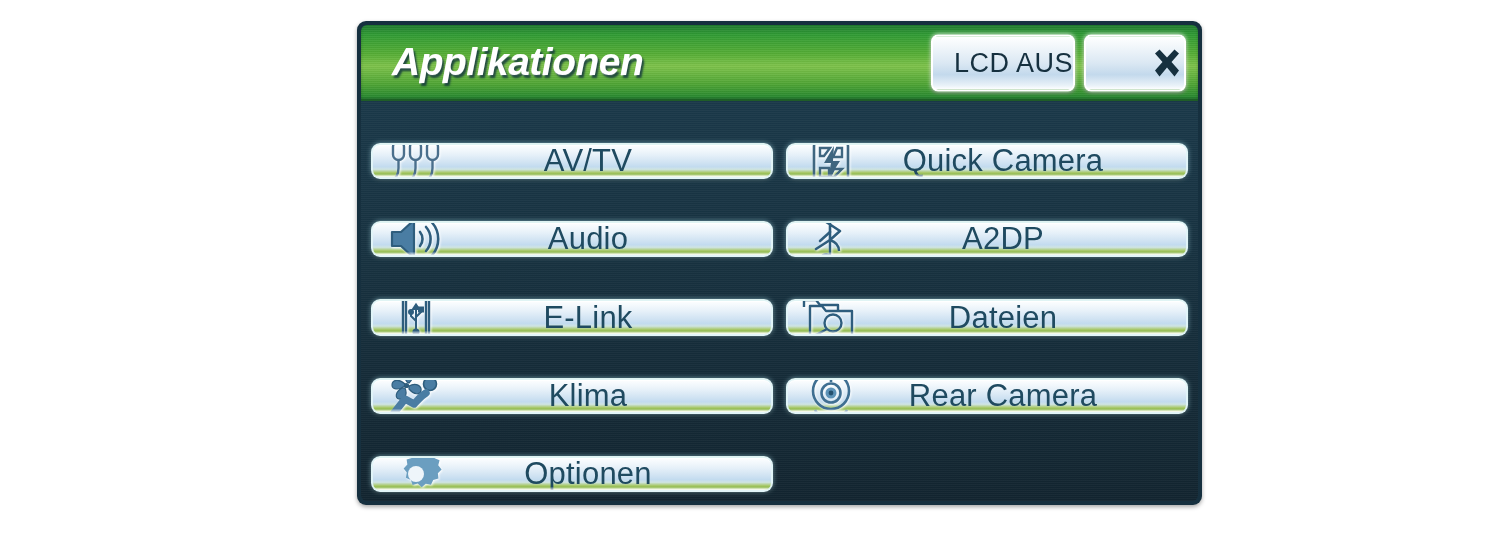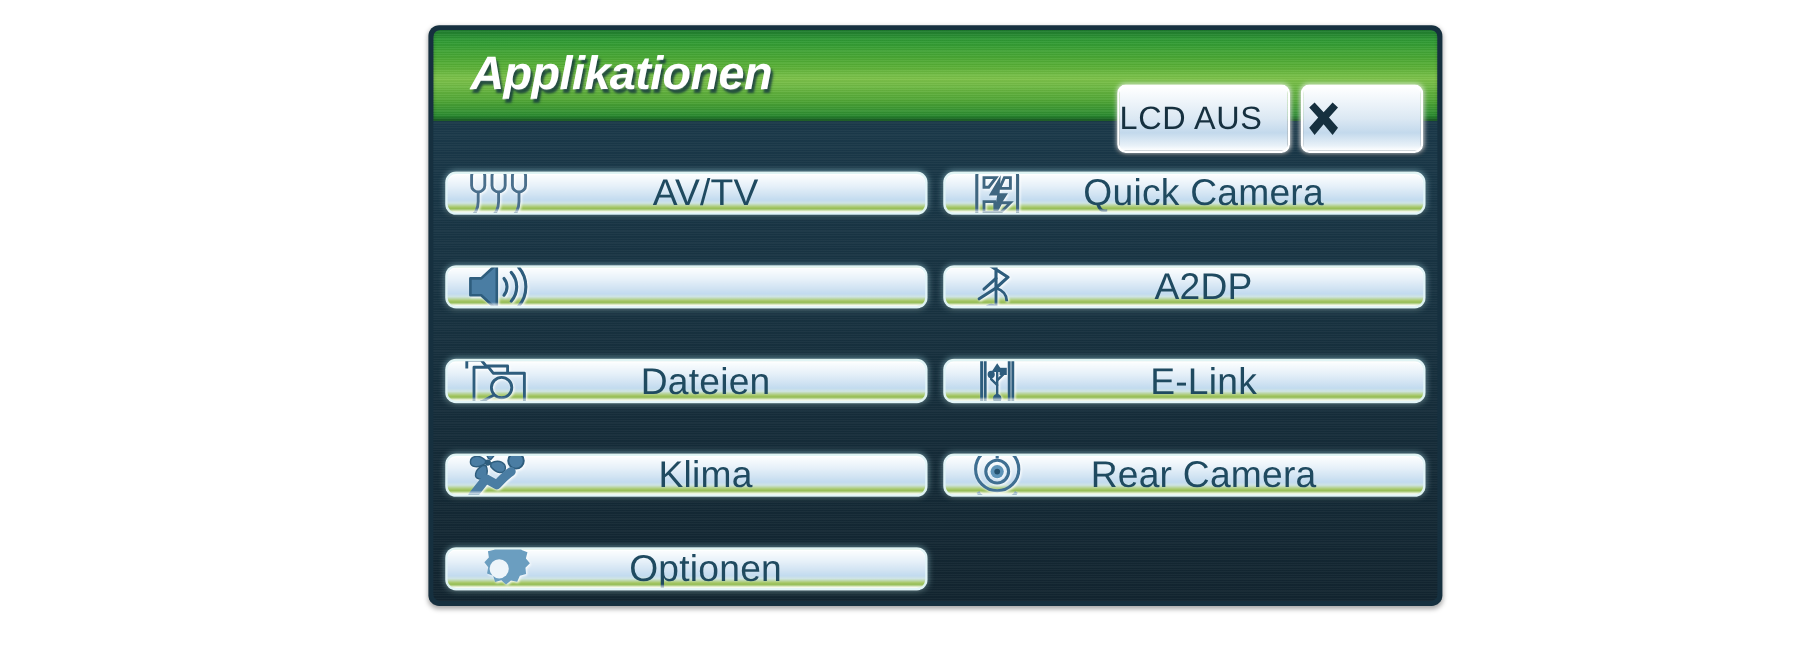--- a/index.html
+++ b/index.html
@@ -52,23 +52,22 @@
     white-space:nowrap;
   }
 
   .hdr-btn{
     position:absolute;
     top:50%; transform:translateY(-50%);
     background:linear-gradient(180deg,#ffffff 0%,#f2f7fb 18%,#dbe8f3 50%,#c3d9ec 72%,#e8f1f8 92%,#ffffff 100%);
     border:2px solid #ffffff;
     border-radius:7px;
     box-shadow:0 0 4px rgba(255,255,255,.85), 0 2px 3px rgba(0,0,0,.3), inset 0 1px 0 rgba(255,255,255,.9);
-    display:flex; align-items:center; justify-content:flex-start;
+    display:flex; align-items:center; justify-content:flex-end;
     cursor:pointer;
-    margin-top:36px;
   }
   #lcd-off-button{ right:123px; width:140px; height:53px; }
   #lcd-off-label{
     font-size:27px; color:#16303f; letter-spacing:.5px;
     white-space:nowrap;
   }
   #close-button{ right:12px; width:98px; height:53px; }
   #close-icon{ width:34px; height:34px; display:block; }
 
   
@@ -208,53 +207,39 @@
         <span class="btn-icon">
           <svg width="54" height="46" viewBox="0 0 54 46">
             <path d="M3 16 h9 L25 4 v38 L12 30 H3 z" fill="#4a7da3" stroke="#2e5d7d" stroke-width="2.2" stroke-linejoin="round"></path>
             <g fill="none" stroke="#2e5d7d" stroke-width="2.6" stroke-linecap="round">
               <path d="M31 16 a11 11 0 0 1 0 14"></path>
               <path d="M37 11 a18 18 0 0 1 0 24"></path>
               <path d="M43 6.5 a25 25 0 0 1 0 33"></path>
             </g>
           </svg>
         </span>
+        <span class="btn-label">Audio</span>
       </div>
 
       <div class="app-button">
         <span class="btn-icon">
           <svg width="50" height="52" viewBox="0 0 50 52">
             <g fill="none" stroke="#2e5d7d" stroke-width="2.6" stroke-linejoin="round" stroke-linecap="round">
               <path d="M24 3 L24 27 L34 18 L14 5"></path>
               <path d="M14 28 L24 19"></path>
               <path d="M10 36 L24 27"></path>
             </g>
             <g fill="none" stroke="#2e5d7d" stroke-width="2.4">
               <path d="M24 27 v16"></path>
               <path d="M24 27 c6 2 9 6 9 11"></path>
             </g>
             <ellipse cx="19.5" cy="44.5" rx="5.5" ry="4.3" fill="#2e5d7d" transform="rotate(-14 19.5 44.5)"></ellipse>
           </svg>
         </span>
         <span class="btn-label">A2DP</span>
-      </div>
-
-      <div class="app-button">
-        <span class="btn-icon">
-          <svg width="58" height="46" viewBox="0 0 58 46">
-            <g fill="none" stroke="#2e5d7d" stroke-width="2.4" stroke-linejoin="round">
-              <path d="M2 12 V5 h12 l4 5 h18 v6"></path>
-              <path d="M8 18 V11 h12 l4 5 h26 v26 H8 z"></path>
-              <circle cx="31" cy="28" r="8.5"></circle>
-              <path d="M25 34 L14 40"></path>
-              <path d="M13 40 h6"></path>
-            </g>
-          </svg>
-        </span>
-        <span class="btn-label">Dateien</span>
       </div>
 
       <div class="app-button">
         <span class="btn-icon">
           <svg width="36" height="54" viewBox="0 0 36 54">
             <g fill="none" stroke="#2e5d7d" stroke-width="2.4">
               <rect x="5" y="2" width="26" height="50" rx="5"></rect>
               <path d="M8 8 h20 v38 H8 z"></path>
               <path d="M14 5 h8" stroke-linecap="round"></path>
             </g>
@@ -267,20 +252,35 @@
               <rect x="21" y="16.5" width="4" height="4" fill="#2e5d7d"></rect>
               <circle cx="18" cy="41" r="2.6" fill="#2e5d7d"></circle>
             </g>
           </svg>
         </span>
         <span class="btn-label">E-Link</span>
       </div>
 
       <div class="app-button">
         <span class="btn-icon">
+          <svg width="58" height="46" viewBox="0 0 58 46">
+            <g fill="none" stroke="#2e5d7d" stroke-width="2.4" stroke-linejoin="round">
+              <path d="M2 12 V5 h12 l4 5 h18 v6"></path>
+              <path d="M8 18 V11 h12 l4 5 h26 v26 H8 z"></path>
+              <circle cx="31" cy="28" r="8.5"></circle>
+              <path d="M25 34 L14 40"></path>
+              <path d="M13 40 h6"></path>
+            </g>
+          </svg>
+        </span>
+        <span class="btn-label">Dateien</span>
+      </div>
+
+      <div class="app-button">
+        <span class="btn-icon">
           <svg width="56" height="50" viewBox="0 0 56 50">
             <g fill="#4a7da3" stroke="#2e5d7d" stroke-width="1.2">
               <path d="M17 13 c-6 -6 -13 -4 -13 1 c0 4 6 6 13 1 z"></path>
               <path d="M19 11 c-5 -7 -2 -13 3 -12 c4 1 5 7 -1 13 z"></path>
               <path d="M21 15 c7 -4 13 0 12 5 c-1 4 -7 4 -12 -2 z"></path>
               <path d="M17 17 c3 7 -1 12 -6 11 c-4 -1 -4 -7 3 -11 z"></path>
               <circle cx="18.5" cy="14.5" r="2.6" fill="#2e5d7d" stroke="none"></circle>
             </g>
             <circle cx="42" cy="13" r="6.5" fill="#4a7da3" stroke="#2e5d7d" stroke-width="1.6"></circle>
             <path d="M38 22 C33 25 30 29 26 33 L17 28 L6 42" fill="none" stroke="#4a7da3" stroke-width="7.5" stroke-linecap="round" stroke-linejoin="round"></path>

